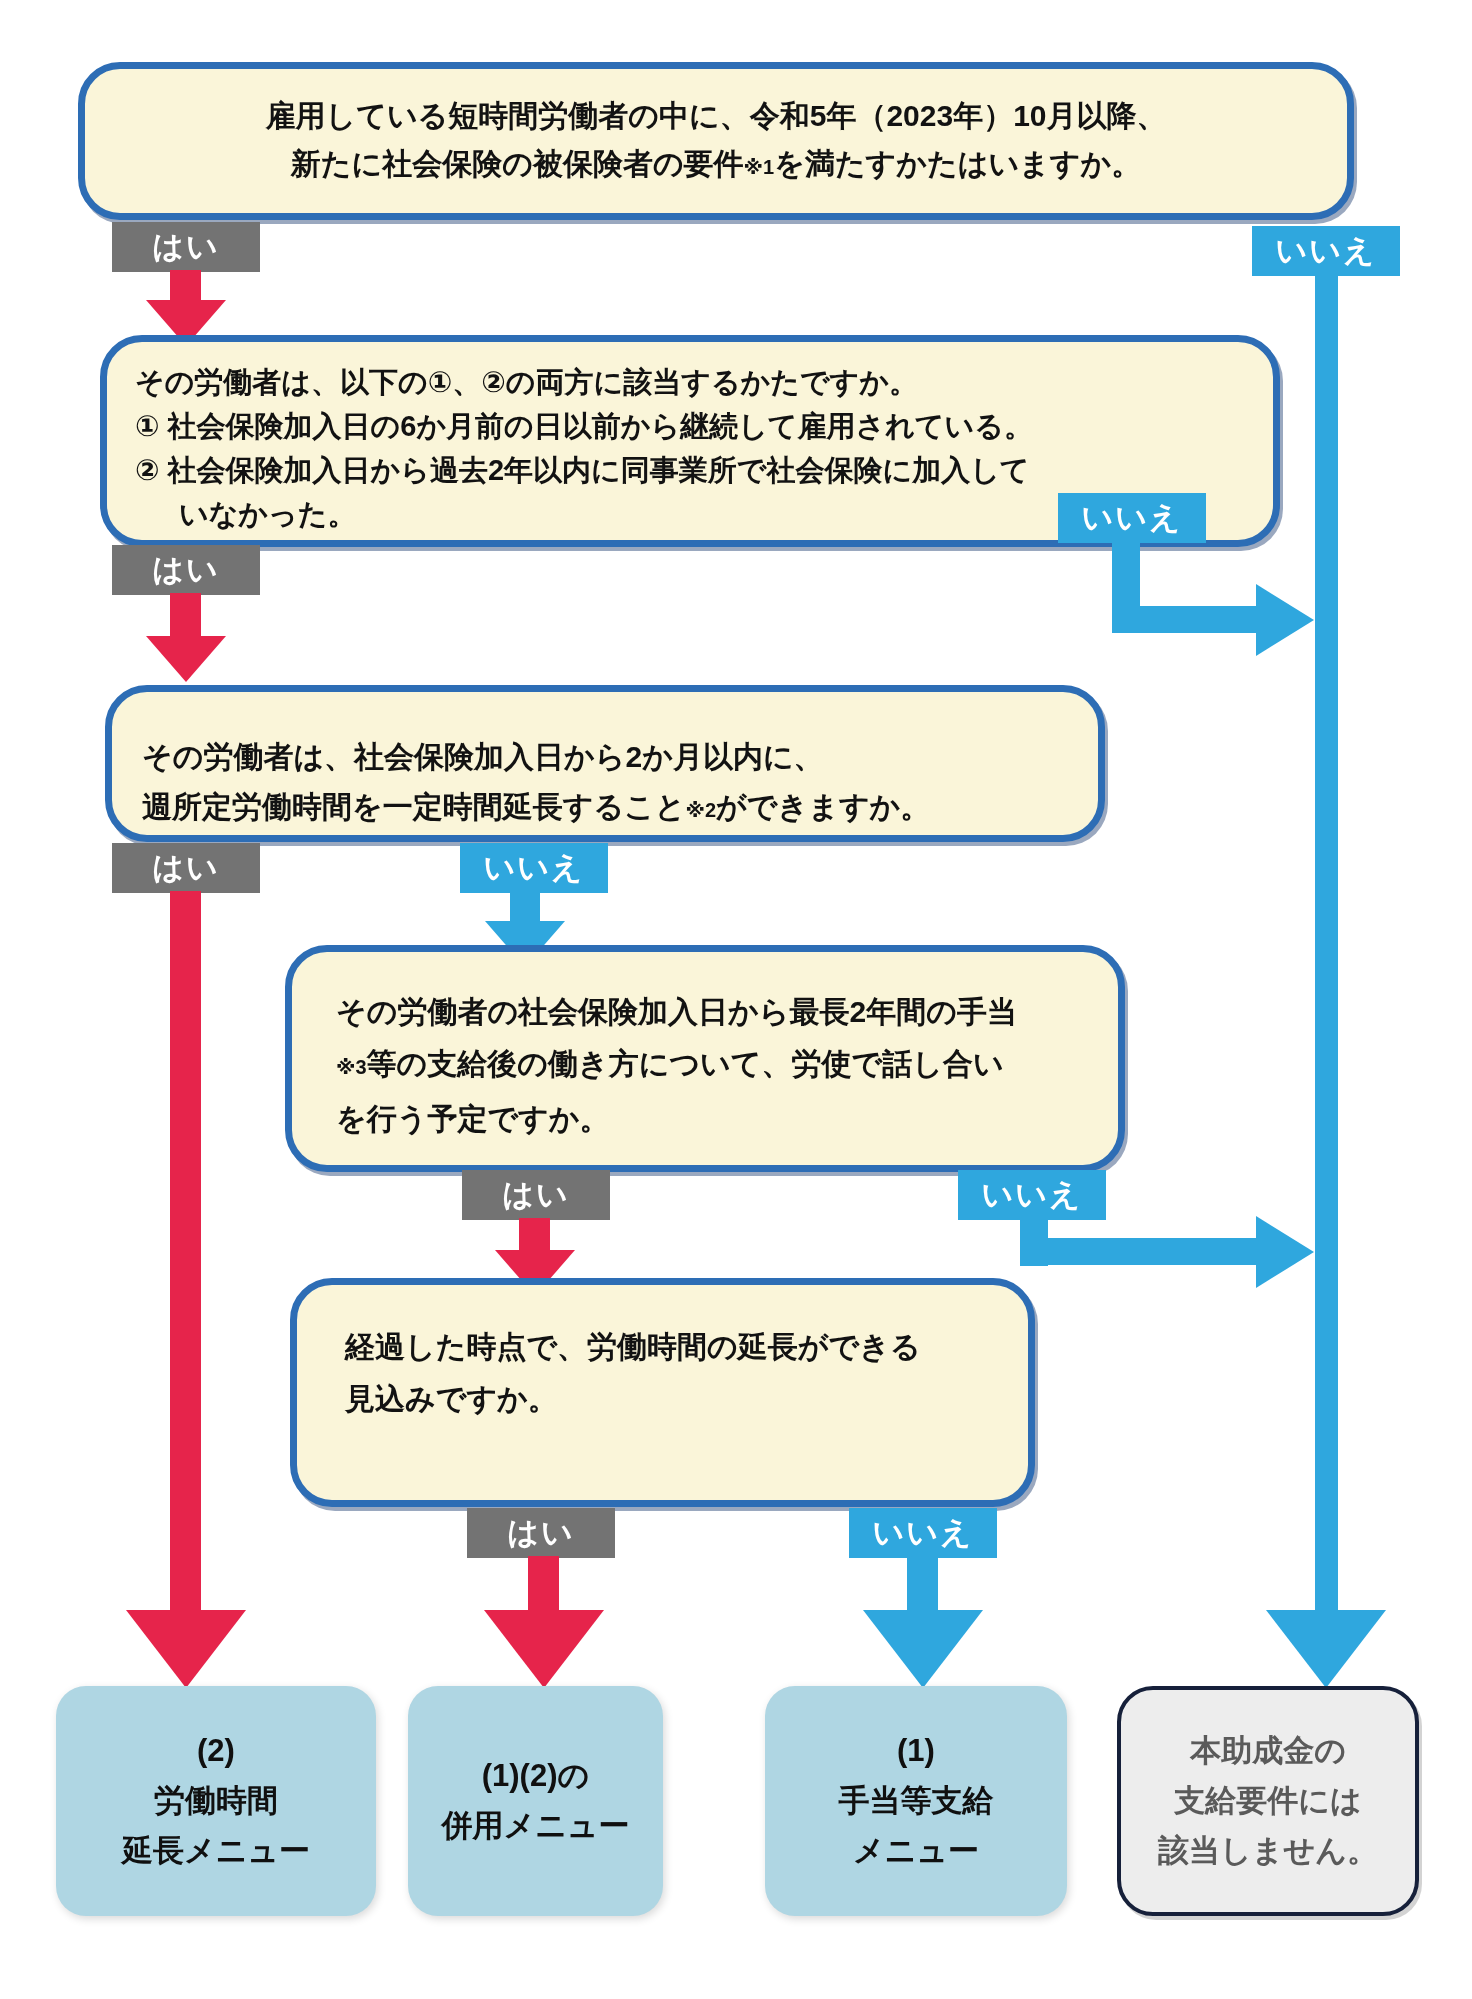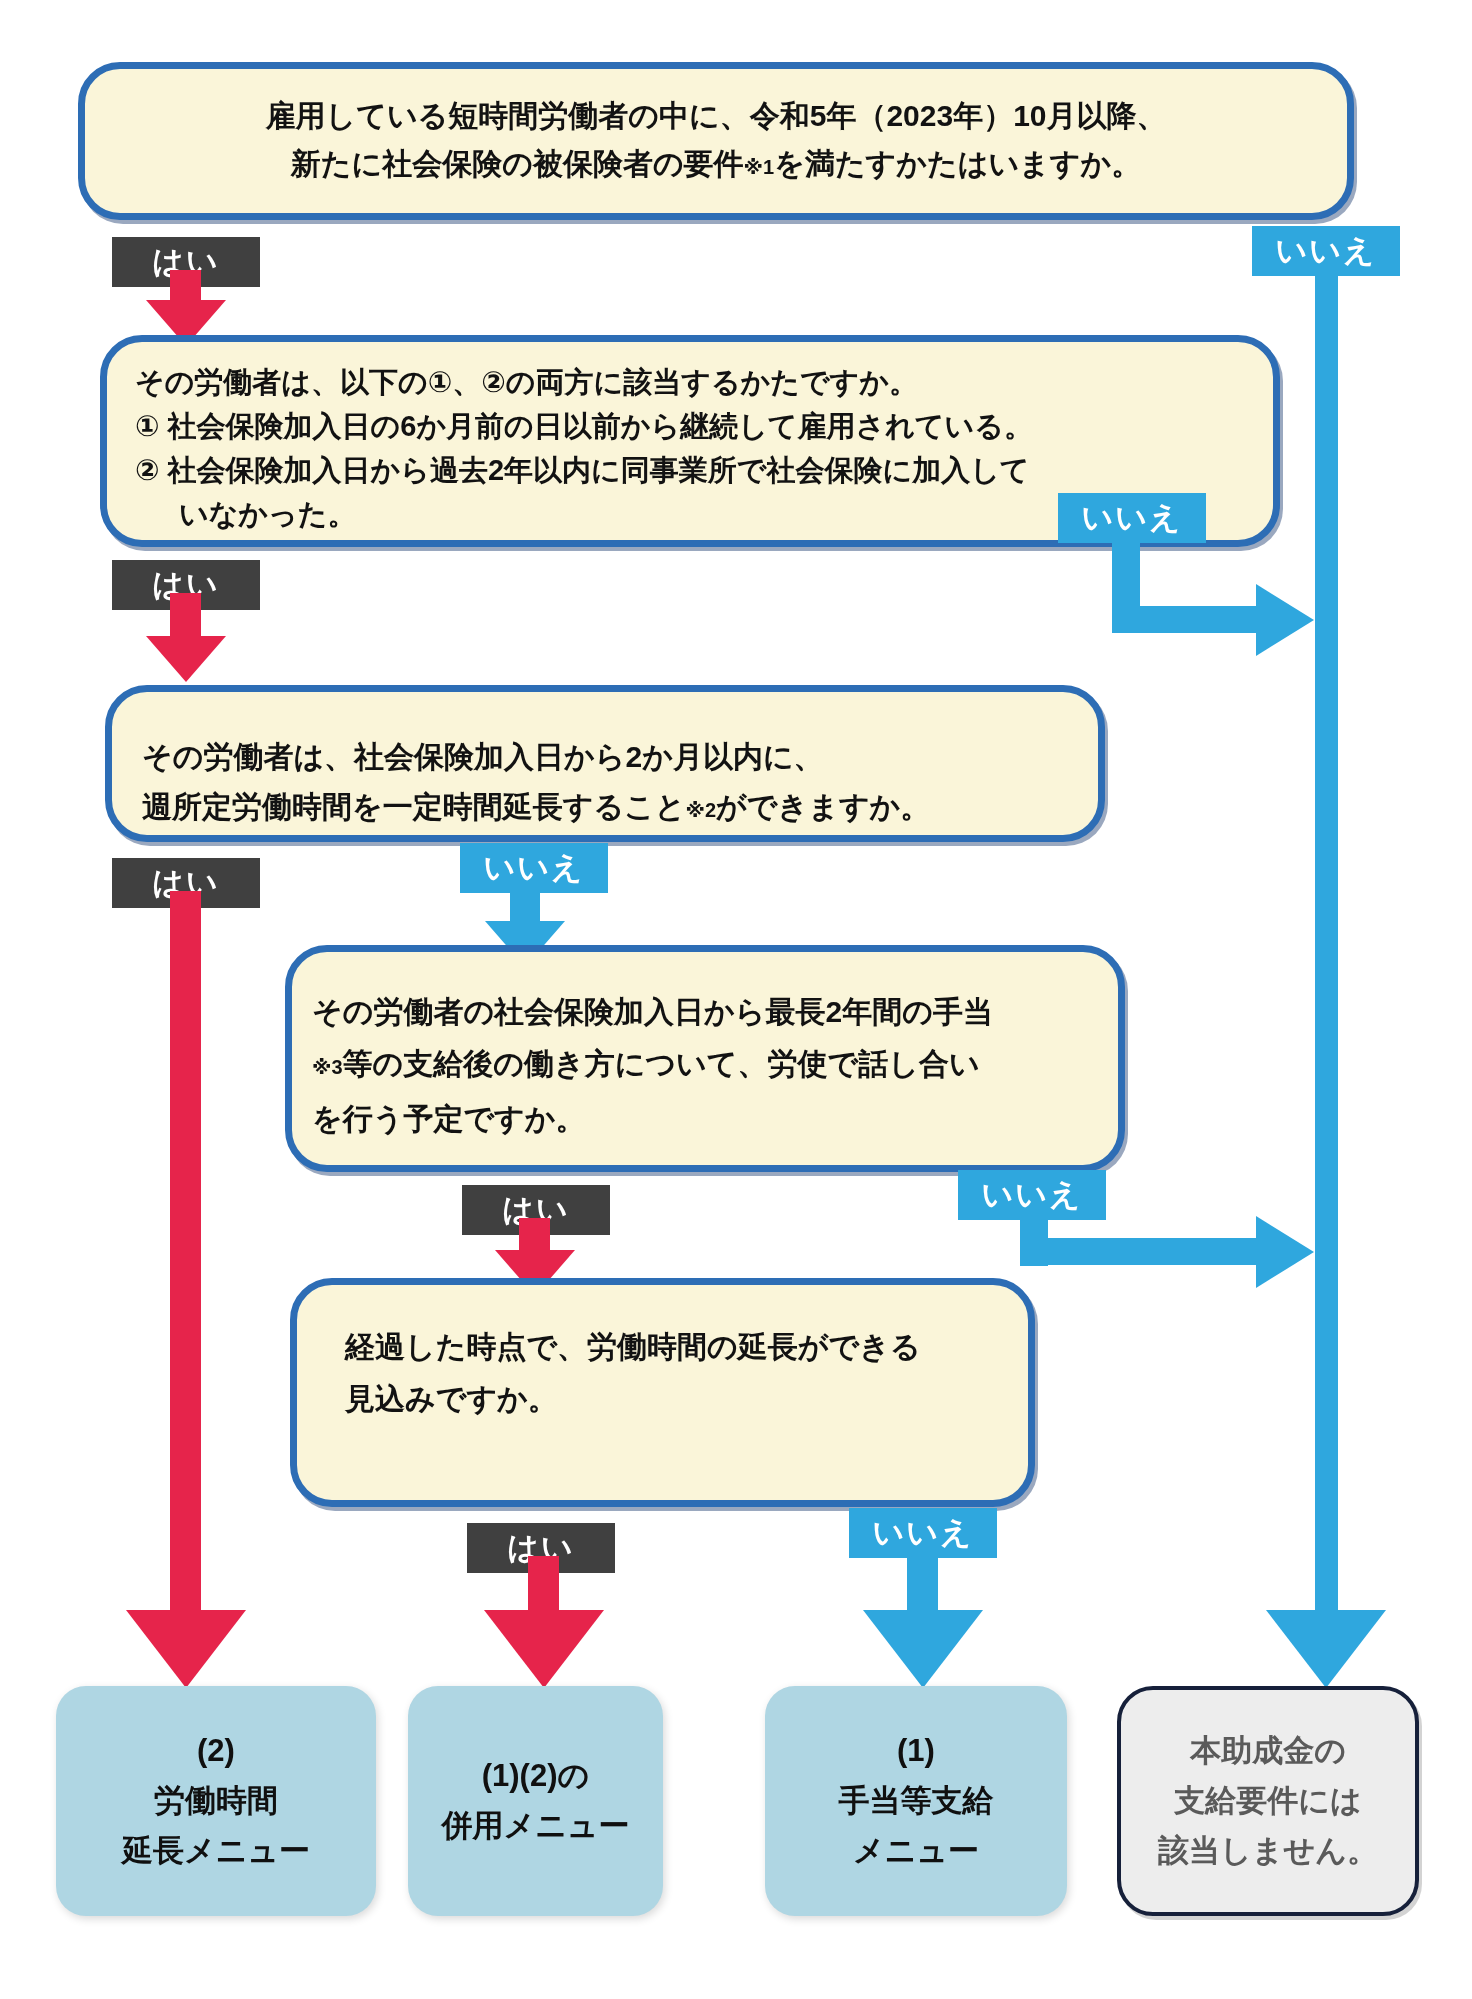--- a/index.html
+++ b/index.html
@@ -23,33 +23,33 @@
   }
   .qbox .ln{white-space:nowrap;}
   #q1{left:78px;top:62px;width:1276px;height:158px;
       display:flex;flex-direction:column;justify-content:center;align-items:center;
       font-size:30px;line-height:48px;text-align:center;}
   #q2{left:100px;top:335px;width:1180px;height:212px;
       padding:18px 28px;font-size:29px;line-height:44px;}
   #q3{left:105px;top:685px;width:1000px;height:157px;
       padding:40px 30px;font-size:30px;line-height:50px;}
   #q4{left:285px;top:945px;width:840px;height:227px;
-      padding:34px 20px;font-size:30px;line-height:52px;}
+      padding:34px 44px;font-size:30px;line-height:52px;}
   #q5{left:290px;top:1278px;width:745px;height:229px;
       padding:36px 48px;font-size:30px;line-height:52px;}
   .note{font-size:20px;}
   .bd{font-weight:800;}
   .indent{margin-left:44px;}
   
   .lbl{
     position:absolute;width:148px;height:50px;
     display:flex;align-items:center;justify-content:center;
     color:#ffffff;font-size:31px;font-weight:700;letter-spacing:2px;
   }
-  .yes{background:#404040;margin-top:15px;}
+  .yes{background:#737373;}
   .no{background:#2FA7DE;}
   
   .stem{position:absolute;}
   .red-fill{background:#E6244B;}
   .blue-fill{background:#2FA7DE;}
   .ah{position:absolute;width:0;height:0;}
   .ah-down-sm-red{border-left:40px solid transparent;border-right:40px solid transparent;border-top:46px solid #E6244B;}
   .ah-down-sm-blue{border-left:40px solid transparent;border-right:40px solid transparent;border-top:46px solid #2FA7DE;}
   .ah-down-lg-red{border-left:60px solid transparent;border-right:60px solid transparent;border-top:78px solid #E6244B;}
   .ah-down-lg-blue{border-left:60px solid transparent;border-right:60px solid transparent;border-top:78px solid #2FA7DE;}

